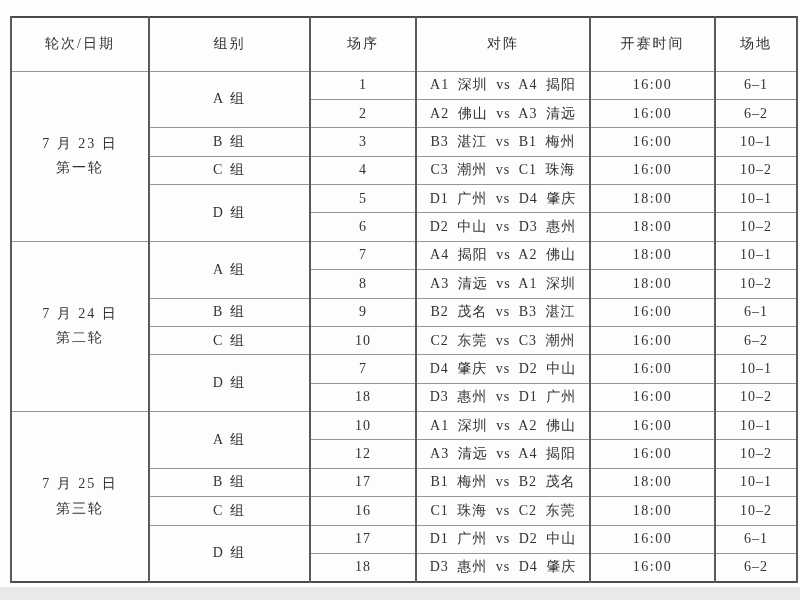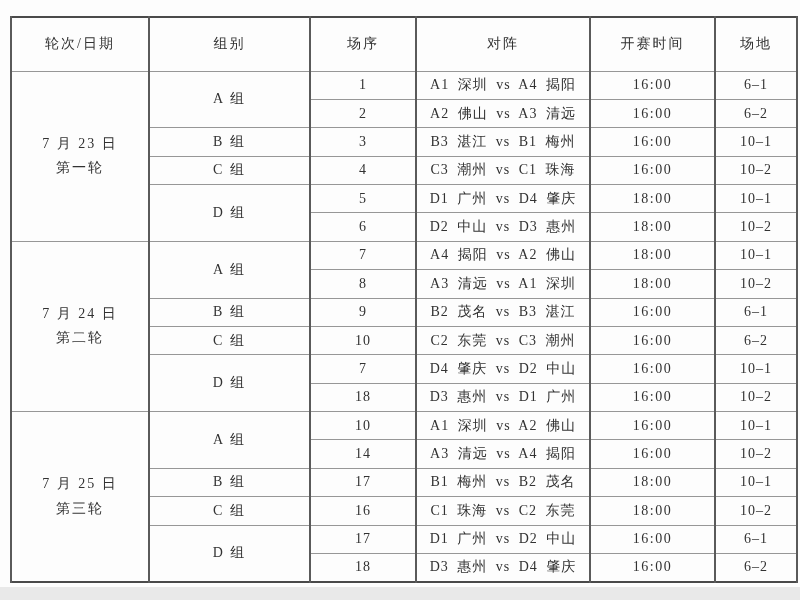--- a/index.html
+++ b/index.html
@@ -193,21 +193,21 @@
           <span class="date-line">7 月 25 日</span>
           <span class="date-line">第三轮</span>
         </td>
         <td class="c-group" rowspan="2">A 组</td>
         <td class="c-no">10</td>
         <td class="c-matchup">A1 深圳 vs A2 佛山</td>
         <td class="c-time">16:00</td>
         <td class="c-venue">10–1</td>
       </tr>
       <tr>
-        <td class="c-no">14</td>
+        <td class="c-no">12</td>
         <td class="c-matchup">A3 清远 vs A4 揭阳</td>
         <td class="c-time">16:00</td>
         <td class="c-venue">10–2</td>
       </tr>
       <tr>
         <td class="c-group">B 组</td>
         <td class="c-no">17</td>
         <td class="c-matchup">B1 梅州 vs B2 茂名</td>
         <td class="c-time">18:00</td>
         <td class="c-venue">10–1</td>

